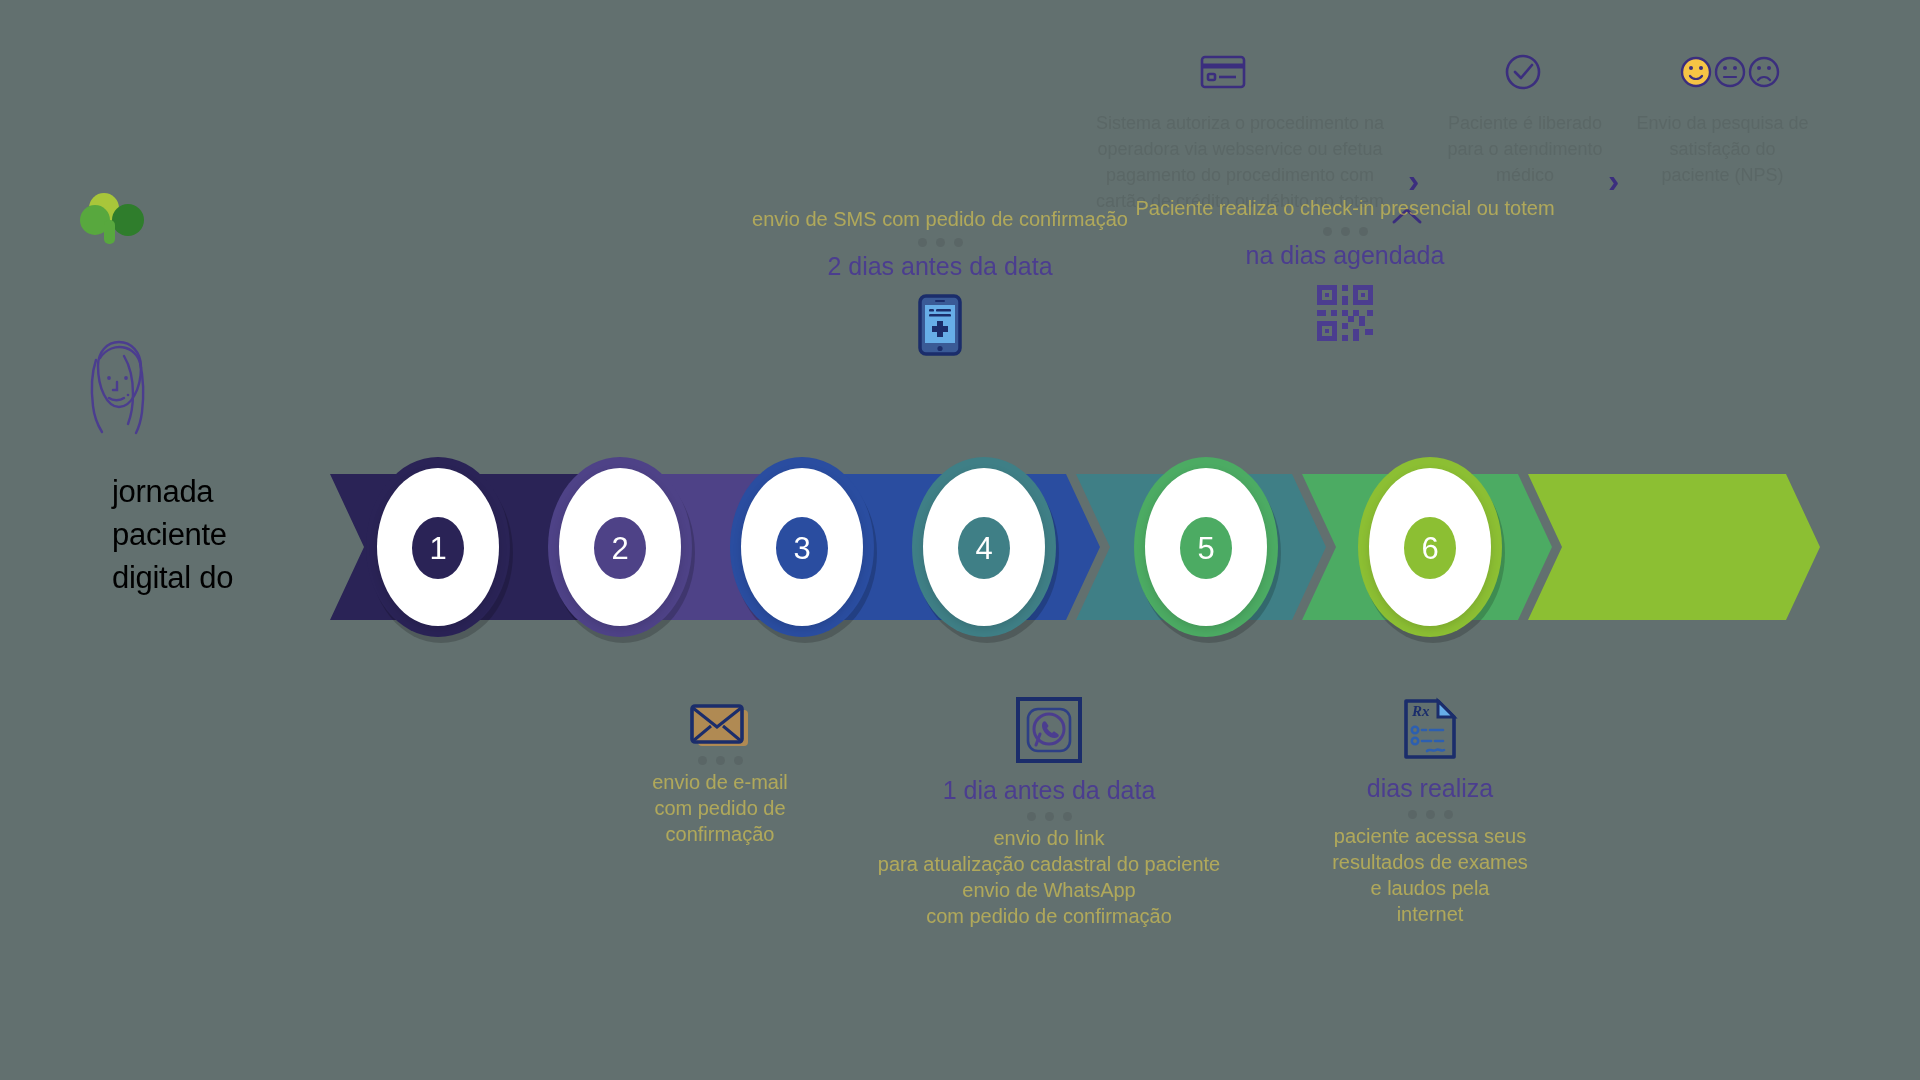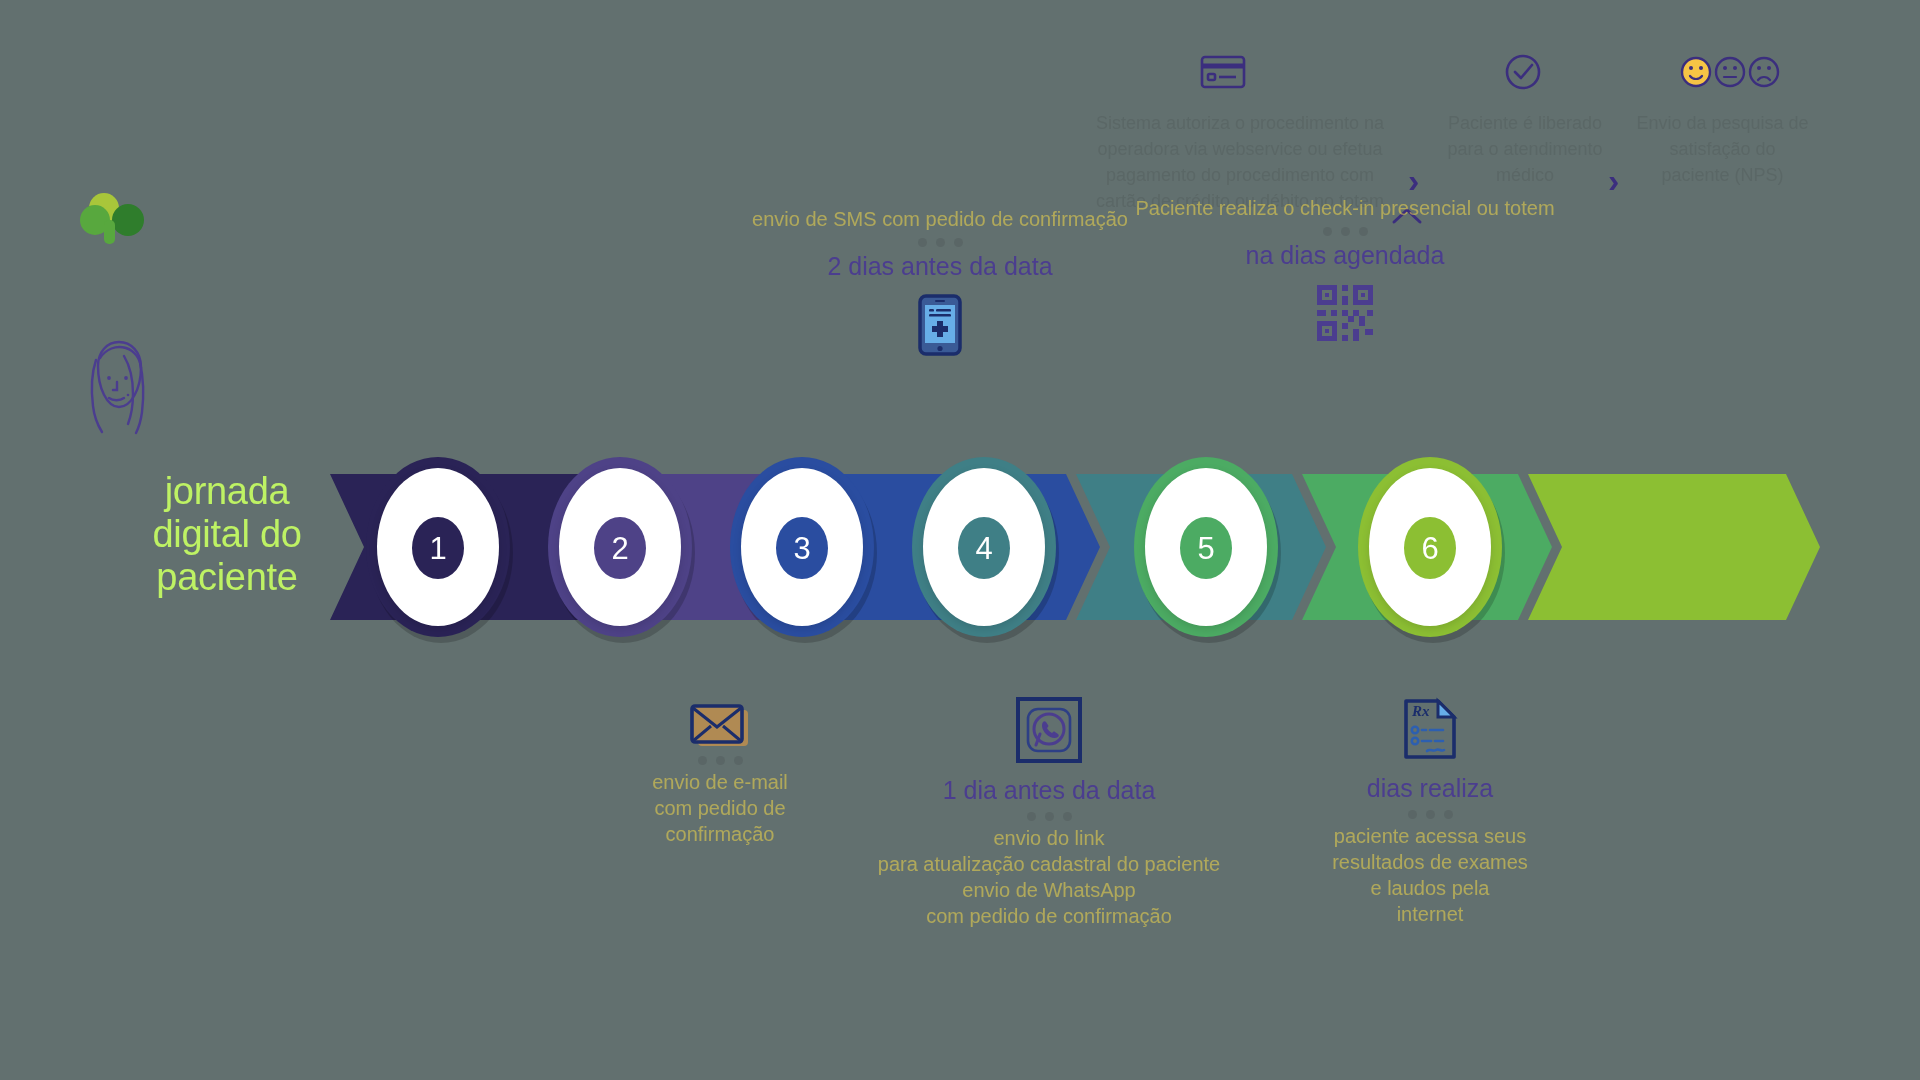--- a/index.html
+++ b/index.html
@@ -15,23 +15,22 @@
 
   
   .logo{position:absolute;left:80px;top:192px;width:72px;height:56px;}
 
   
   .face-icon{position:absolute;left:78px;top:336px;width:78px;height:105px;}
 
   
   .title{
     position:absolute;left:112px;top:470px;width:230px;
-    color:#bef264;font-size:38px;line-height:43px;font-weight:400;
+    color:#000000;font-size:31px;line-height:43px;font-weight:400;
     letter-spacing:-0.3px;
-    text-align:center;
   }
 
   
   .ghost-cluster{position:absolute;left:1090px;top:55px;width:720px;height:140px;}
   .ghost-col{position:absolute;text-align:center;}
   .ghost-txt{
     color:#55605f;opacity:.55;font-size:18px;line-height:26px;
   }
   .gc1{left:0;top:55px;width:300px;}
   .gc2{left:345px;top:55px;width:180px;}
@@ -109,22 +108,22 @@
       <circle cx="31" cy="42" r="1.9" fill="#4b3d8f" stroke="none"></circle>
       <circle cx="48" cy="42" r="1.9" fill="#4b3d8f" stroke="none"></circle>
       <path d="M39 46v8h-4"></path>
       <path d="M31 62c4 3 11 3 15 0"></path>
       <circle cx="50" cy="59" r="1.3" fill="#4b3d8f" stroke="none"></circle>
     </svg>
   </div>
 
   <div class="title">
     <div>jornada</div>
+    <div>paciente</div>
     <div>digital do</div>
-    <div>paciente</div>
   </div>
 
   <div class="ghost-cluster">
 
     <div class="ghost-ico" style="left:110px;top:0;">
       <svg viewBox="0 0 46 34" width="46" height="34" fill="none" stroke="#3b2e7e" stroke-width="2.6">
         <rect x="2" y="2" width="42" height="30" rx="3"></rect>
         <path d="M2 11h42" stroke-width="5"></path>
         <rect x="8" y="19" width="7" height="6" rx="1.5"></rect>
         <path d="M19 22h17"></path>

